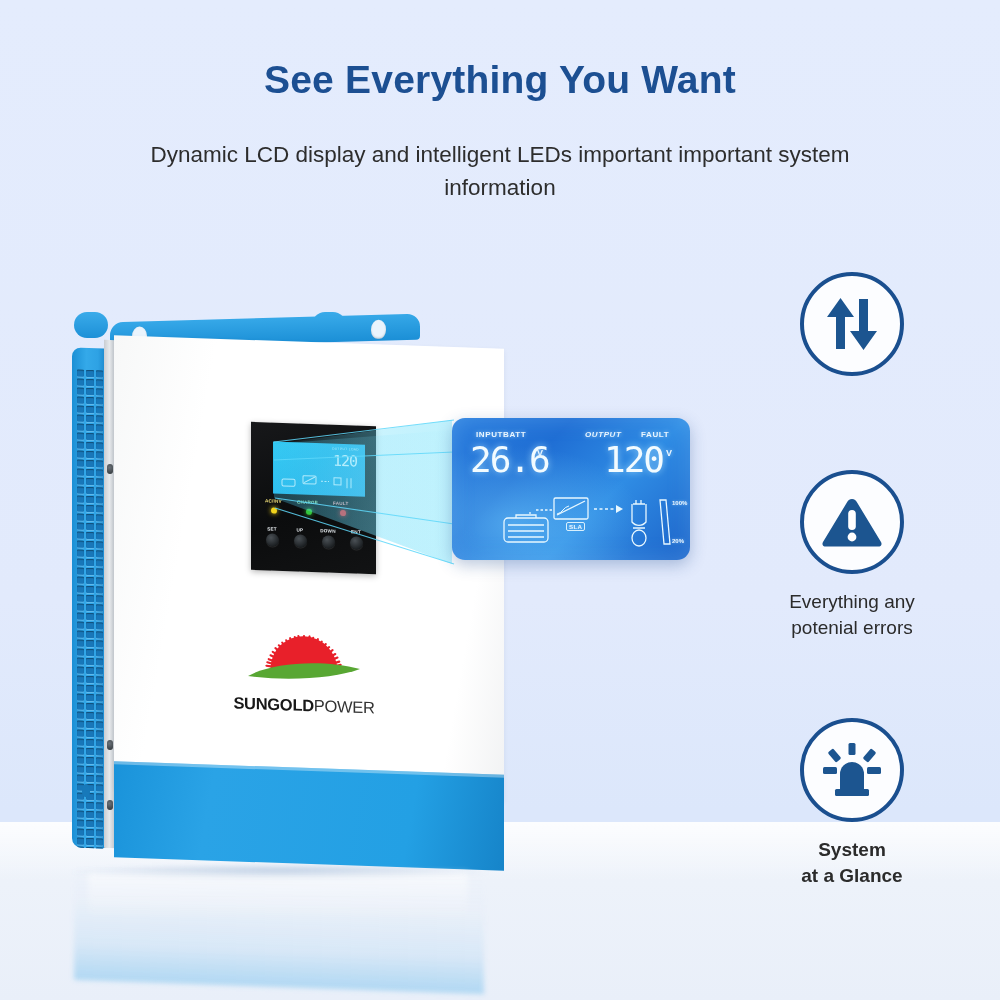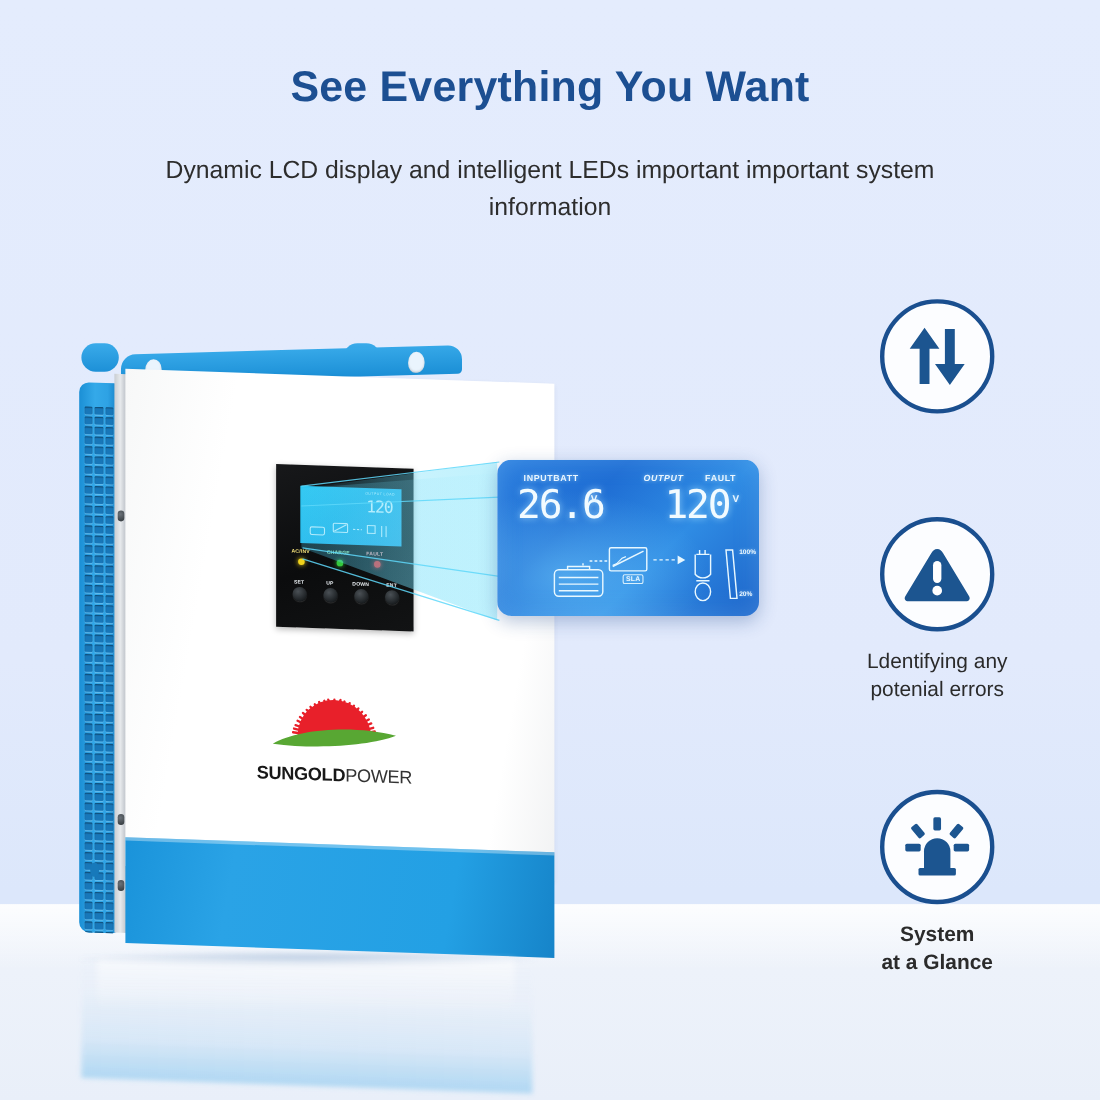--- a/index.html
+++ b/index.html
@@ -584,21 +584,21 @@
 
   <div class="feature" id="f2">
     <div class="f-circle">
       <svg width="62" height="58" viewBox="0 0 62 58">
         <path d="M31 6 C 33.5 6 35 7.5 36.4 10 L60 49 C 61.4 51.6 60 53.6 57 53.6 H5 C 2 53.6 0.6 51.6 2 49 L25.6 10 C 27 7.5 28.5 6 31 6 Z" fill="#1c5590"></path>
         <rect x="27.2" y="17" width="7.6" height="20" rx="3.8" fill="#ffffff"></rect>
         <circle cx="31" cy="44" r="4.4" fill="#ffffff"></circle>
       </svg>
     </div>
     <div class="f-text">
-      <div>Ldentifying any</div>
+      <div>Everything any</div>
       <div>potenial errors</div>
     </div>
   </div>
 
   <div class="feature" id="f3">
     <div class="f-circle">
       <svg width="62" height="58" viewBox="0 0 62 58">
         <g fill="#1c5590">
           <rect x="27.5" y="2" width="7" height="12" rx="1.5"></rect>
           <rect x="10" y="8" width="7" height="13" rx="1.5" transform="rotate(-40 13.5 14.5)"></rect>

